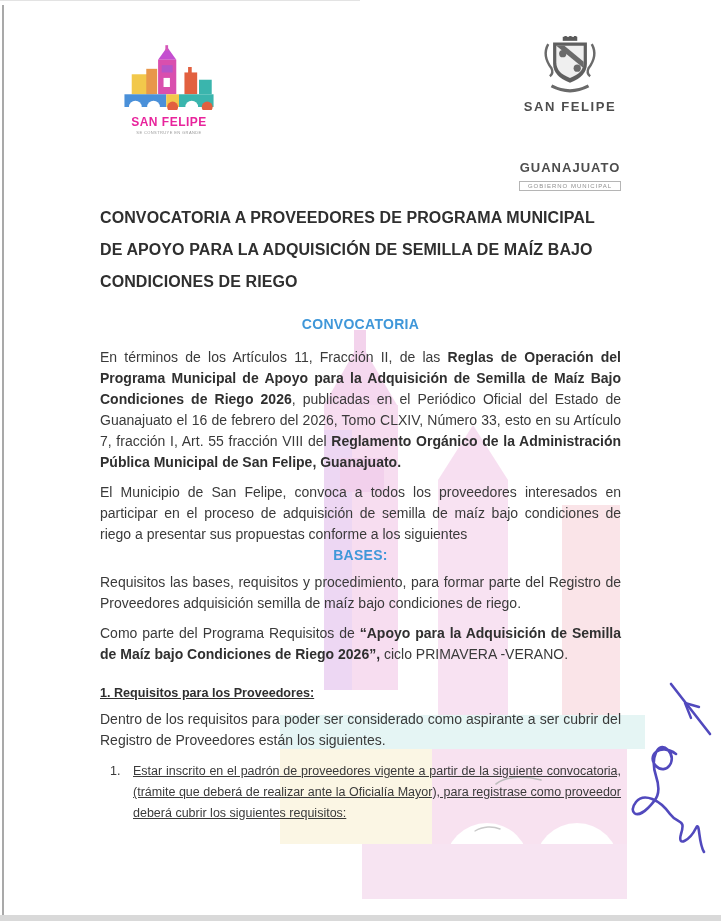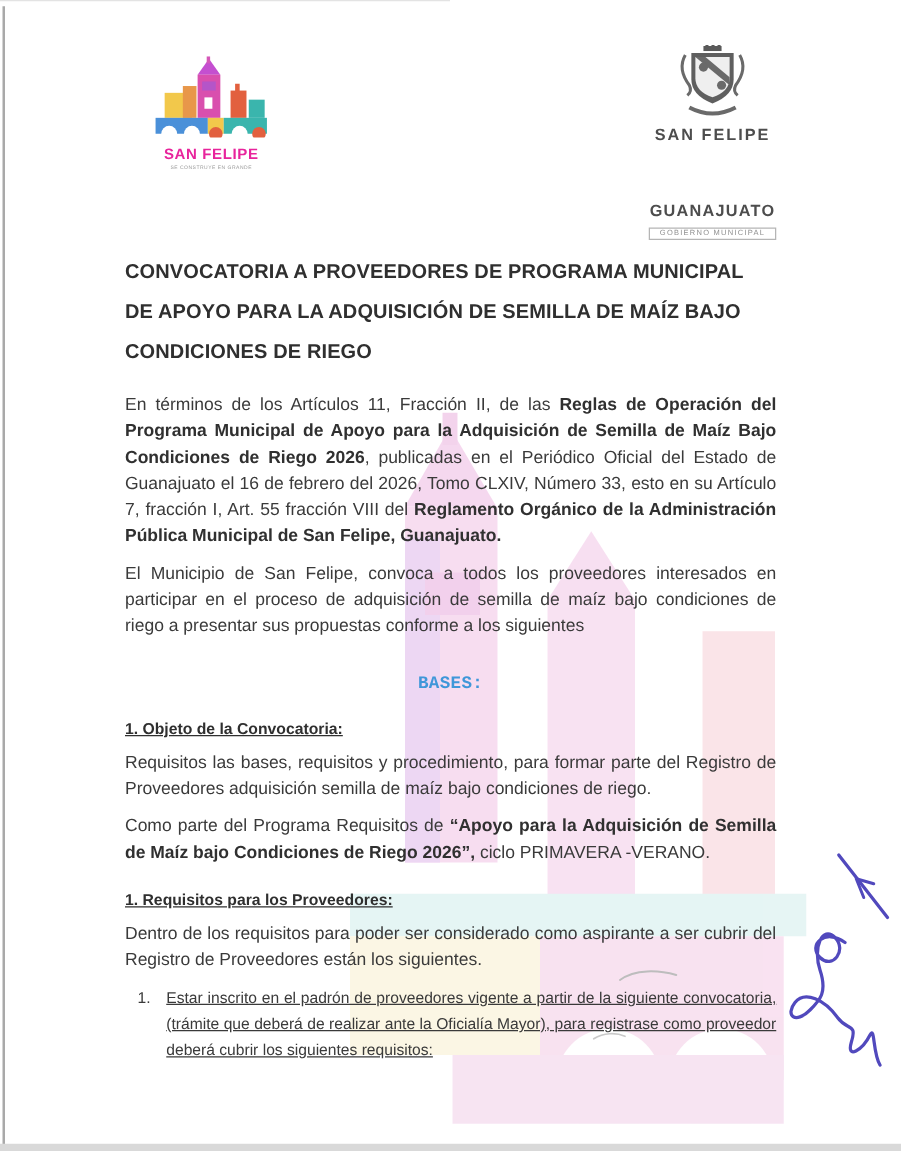--- a/index.html
+++ b/index.html
@@ -32,21 +32,21 @@
   .content{position:absolute;left:100px;top:0;width:521px;z-index:2;}
   h1.doc-title{
     margin:202px auto 0 auto;max-width:535px;
     font-size:16px;line-height:32px;font-weight:bold;color:#2f2f2f;
     text-align:left;letter-spacing:.1px;
   }
   .blue-heading{
     margin:18px 0 0 0;text-align:center;
     font-size:14px;font-weight:600;color:#3f97d9;letter-spacing:.3px;
   }
-  .blue-heading.bases{margin-top:28px;font-family:Liberation Mono, monospace;}
+  .blue-heading.bases{margin-top:2px;}
   p.body{
     margin:15px 0 0 0;font-size:14px;line-height:21px;
     text-align:justify;color:#3a3a3a;
   }
   p.body.tight{margin-top:9px;}
   p.body b{color:#303030;}
   h3.section-title{
     margin:21px 0 0 0;font-size:12.6px;font-weight:bold;color:#2f2f2f;
     text-decoration:underline;
   }
@@ -131,28 +131,28 @@
       <path d="M22,62 q23,12 46,0" fill="none" stroke="#6a6a6a" stroke-width="4"></path>
     </svg>
     <div class="city">SAN FELIPE</div>
     <div class="state">GUANAJUATO</div>
     <div class="caption">GOBIERNO MUNICIPAL</div>
   </div>
 
   <div class="content">
     <h1 class="doc-title">CONVOCATORIA A PROVEEDORES DE PROGRAMA MUNICIPAL DE APOYO PARA LA ADQUISICIÓN DE SEMILLA DE MAÍZ BAJO CONDICIONES DE RIEGO</h1>
 
+    <div class="blue-heading">CONVOCATORIA</div>
 
     <p class="body"><span>En términos de los Artículos 11, Fracción II, de las </span><b>Reglas de Operación del Programa Municipal de Apoyo para la Adquisición de Semilla de Maíz Bajo Condiciones de Riego 2026</b><span>, publicadas en el Periódico Oficial del Estado de Guanajuato el 16 de febrero del 2026, Tomo CLXIV, Número 33, esto en su Artículo 7, fracción I, Art. 55 fracción VIII del </span><b>Reglamento Orgánico de la Administración Pública Municipal de San Felipe, Guanajuato.</b></p>
 
     <p class="body tight">El Municipio de San Felipe, convoca a todos los proveedores interesados en participar en el proceso de adquisición de semilla de maíz bajo condiciones de riego a presentar sus propuestas conforme a los siguientes</p>
 
     <div class="blue-heading bases">BASES:</div>
 
-    <h3 class="section-title">1. Objeto de la Convocatoria:</h3>
     <p class="body tight">Requisitos las bases, requisitos y procedimiento, para formar parte del Registro de Proveedores adquisición semilla de maíz bajo condiciones de riego.</p>
     <p class="body tight"><span>Como parte del Programa Requisitos de </span><b>“Apoyo para la Adquisición de Semilla de Maíz bajo Condiciones de Riego 2026”,</b><span> ciclo PRIMAVERA -VERANO.</span></p>
 
     <h3 class="section-title">1. Requisitos para los Proveedores:</h3>
     <p class="body tight">Dentro de los requisitos para poder ser considerado como aspirante a ser cubrir del Registro de Proveedores están los siguientes.</p>
 
     <ol class="req-list">
       <li>Estar inscrito en el padrón de proveedores vigente a partir de la siguiente convocatoria, (trámite que deberá de realizar ante la Oficialía Mayor), para registrase como proveedor deberá cubrir los siguientes requisitos:</li>
     </ol>
   </div>

